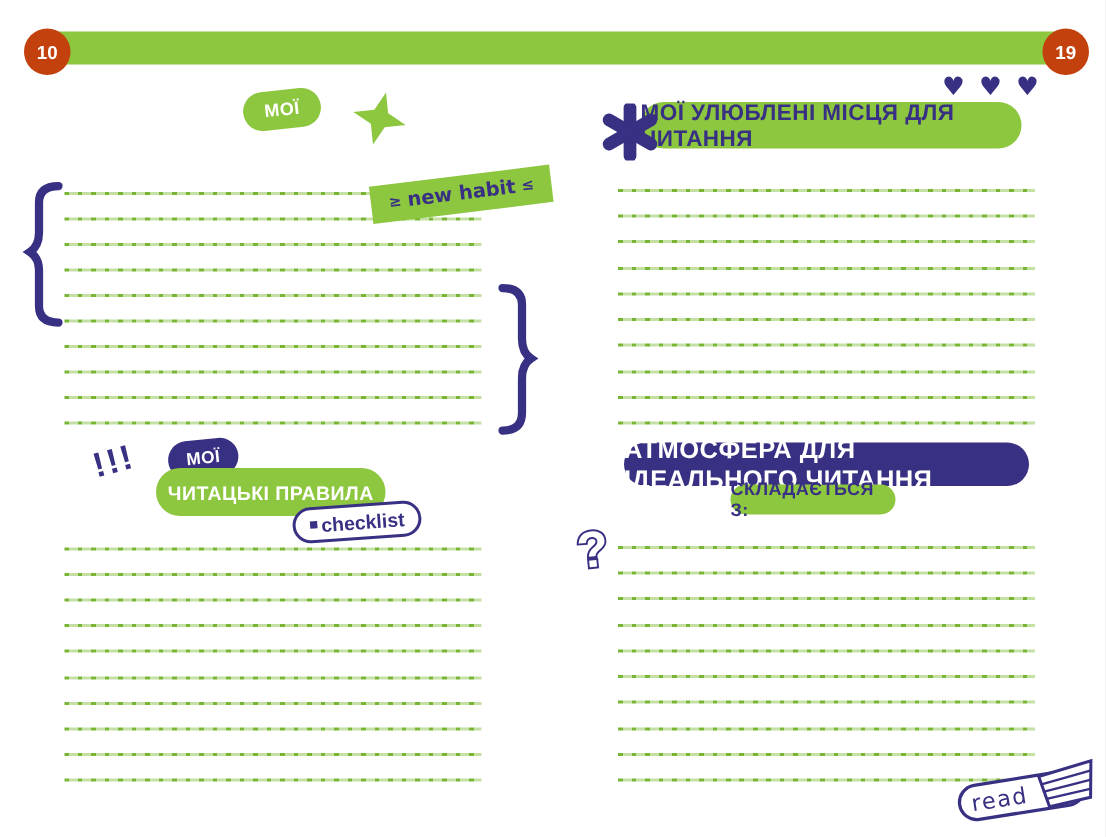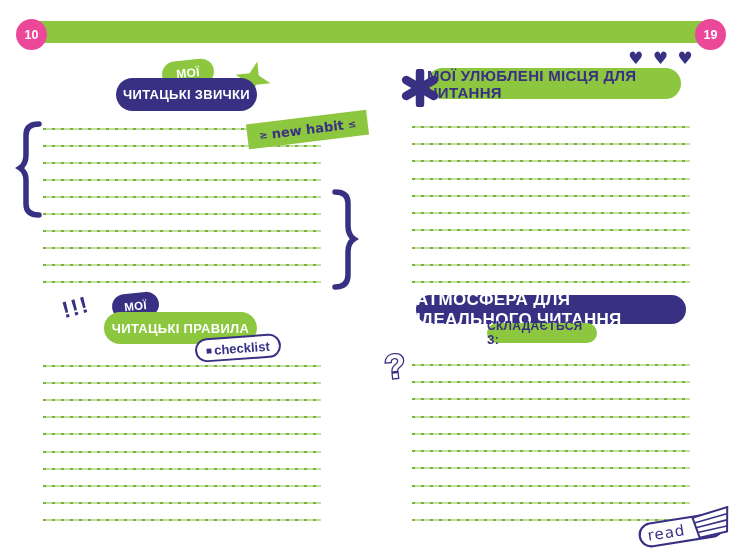--- a/index.html
+++ b/index.html
@@ -6,21 +6,21 @@
   html,body { background:#e8e8e8; }
   body { font-family:"Liberation Sans", sans-serif; }
   .spread {
     position:relative; width:737px; height:558px; background:#ffffff;
     overflow:hidden; margin:0 auto;
   }
   
   .topbar { position:absolute; left:22px; top:21px; width:694px; height:22px;
     background:#8dc63f; border-radius:6px; }
   .page-circle { position:absolute; top:19px; width:31px; height:31px; border-radius:50%;
-    background:#ec4899; color:#fff; font-weight:bold; font-size:12.5px;
+    background:#c2410c; color:#fff; font-weight:bold; font-size:12.5px;
     display:flex; align-items:center; justify-content:center; }
   .page-circle.left { left:16px; }
   .page-circle.right { left:695px; }
 
   
   .pill { position:absolute; display:flex; align-items:center; justify-content:center;
     font-weight:bold; letter-spacing:0.3px; }
   .pill.green { background:#8dc63f; }
   .pill.purple { background:#383083; }
 
@@ -88,21 +88,20 @@
 <div class="spread">
 
   <div class="topbar"></div>
   <div class="page-circle left">10</div>
   <div class="page-circle right">19</div>
 
   <svg class="star" viewBox="0 0 36 36">
     <polygon points="18,1 22.5,13.5 35,18 22.5,22.5 18,35 13.5,22.5 1,18 13.5,13.5" fill="#8dc63f"></polygon>
   </svg>
   <div class="pill green moi-top">МОЇ</div>
-  <div class="pill purple title-habits">ЧИТАЦЬКІ ЗВИЧКИ</div>
 
   <div class="habit-sticker">
     <span class="chev">≥</span>
     <span>new habit</span>
     <span class="chev">≤</span>
   </div>
 
   <svg class="brace brace-left" width="36" height="106" viewBox="0 0 36 106">
     <path d="M29,8 Q16,8 16,19 L16,39 Q16,48 10,52 Q16,56 16,64 L16,88 Q16,99 29,99" fill="none" stroke="#383083" stroke-width="5.5" stroke-linecap="round"></path>
   </svg>

